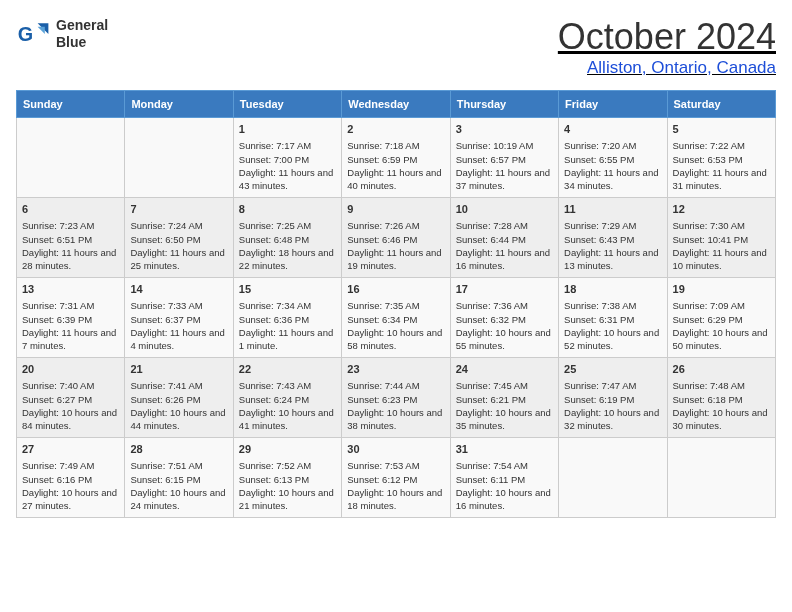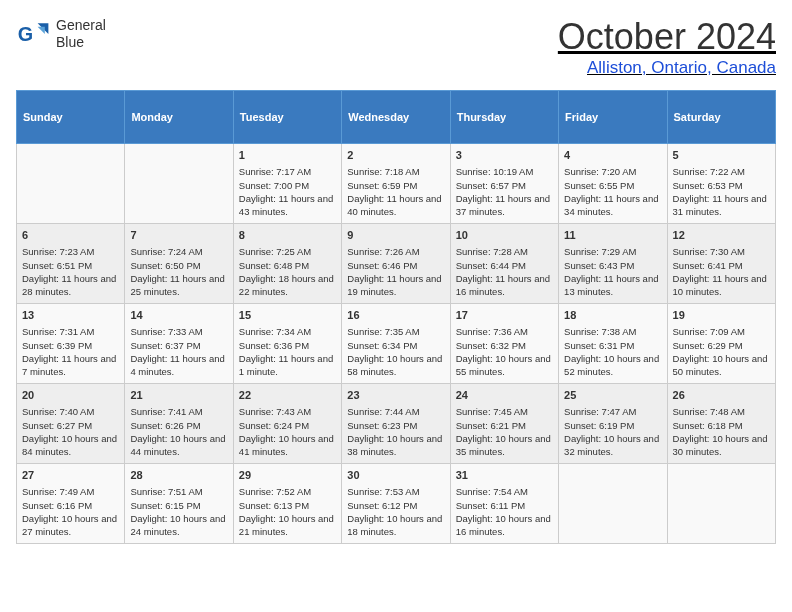--- a/index.html
+++ b/index.html
@@ -18,21 +18,21 @@
     }
     .logo {
       display: flex;
       align-items: center;
       gap: 4px;
     }
     .logo-text {
       display: flex;
       flex-direction: column;
       font-size: 14px;
-      font-weight: normal;
+      font-weight: bold;
       color: #333;
       line-height: 1.2;
     }
     .logo-icon {
       width: 36px;
       height: 36px;
     }
     .title-block {
       text-align: right;
       text-decoration: underline;
@@ -48,21 +48,21 @@
     }
     table {
       width: 100%;
       border-collapse: collapse;
       font-size: 10px;
     }
     thead th {
       background-color: #3a7abf;
       color: #fff;
       text-align: left;
-      padding: 20px 6px;
+      padding: 7px 6px;
       font-size: 11px;
       font-weight: bold;
       border: 1px solid #5a9ad5;
     }
     tbody td {
       border: 1px solid #ccc;
       vertical-align: top;
       padding: 4px 5px;
       height: 80px;
       width: 108px;
@@ -190,21 +190,21 @@
         </td>
         <td>
           <span class="day-num">11</span>
           <div>Sunrise: 7:29 AM</div>
           <div>Sunset: 6:43 PM</div>
           <div>Daylight: 11 hours and 13 minutes.</div>
         </td>
         <td>
           <span class="day-num">12</span>
           <div>Sunrise: 7:30 AM</div>
-          <div>Sunset: 6:41 PM</div>
+          <div>Sunset: 10:41 PM</div>
           <div>Daylight: 11 hours and 10 minutes.</div>
         </td>
       </tr>
       <tr>
         <td>
           <span class="day-num">13</span>
           <div>Sunrise: 7:31 AM</div>
           <div>Sunset: 6:39 PM</div>
           <div>Daylight: 11 hours and 7 minutes.</div>
         </td>

